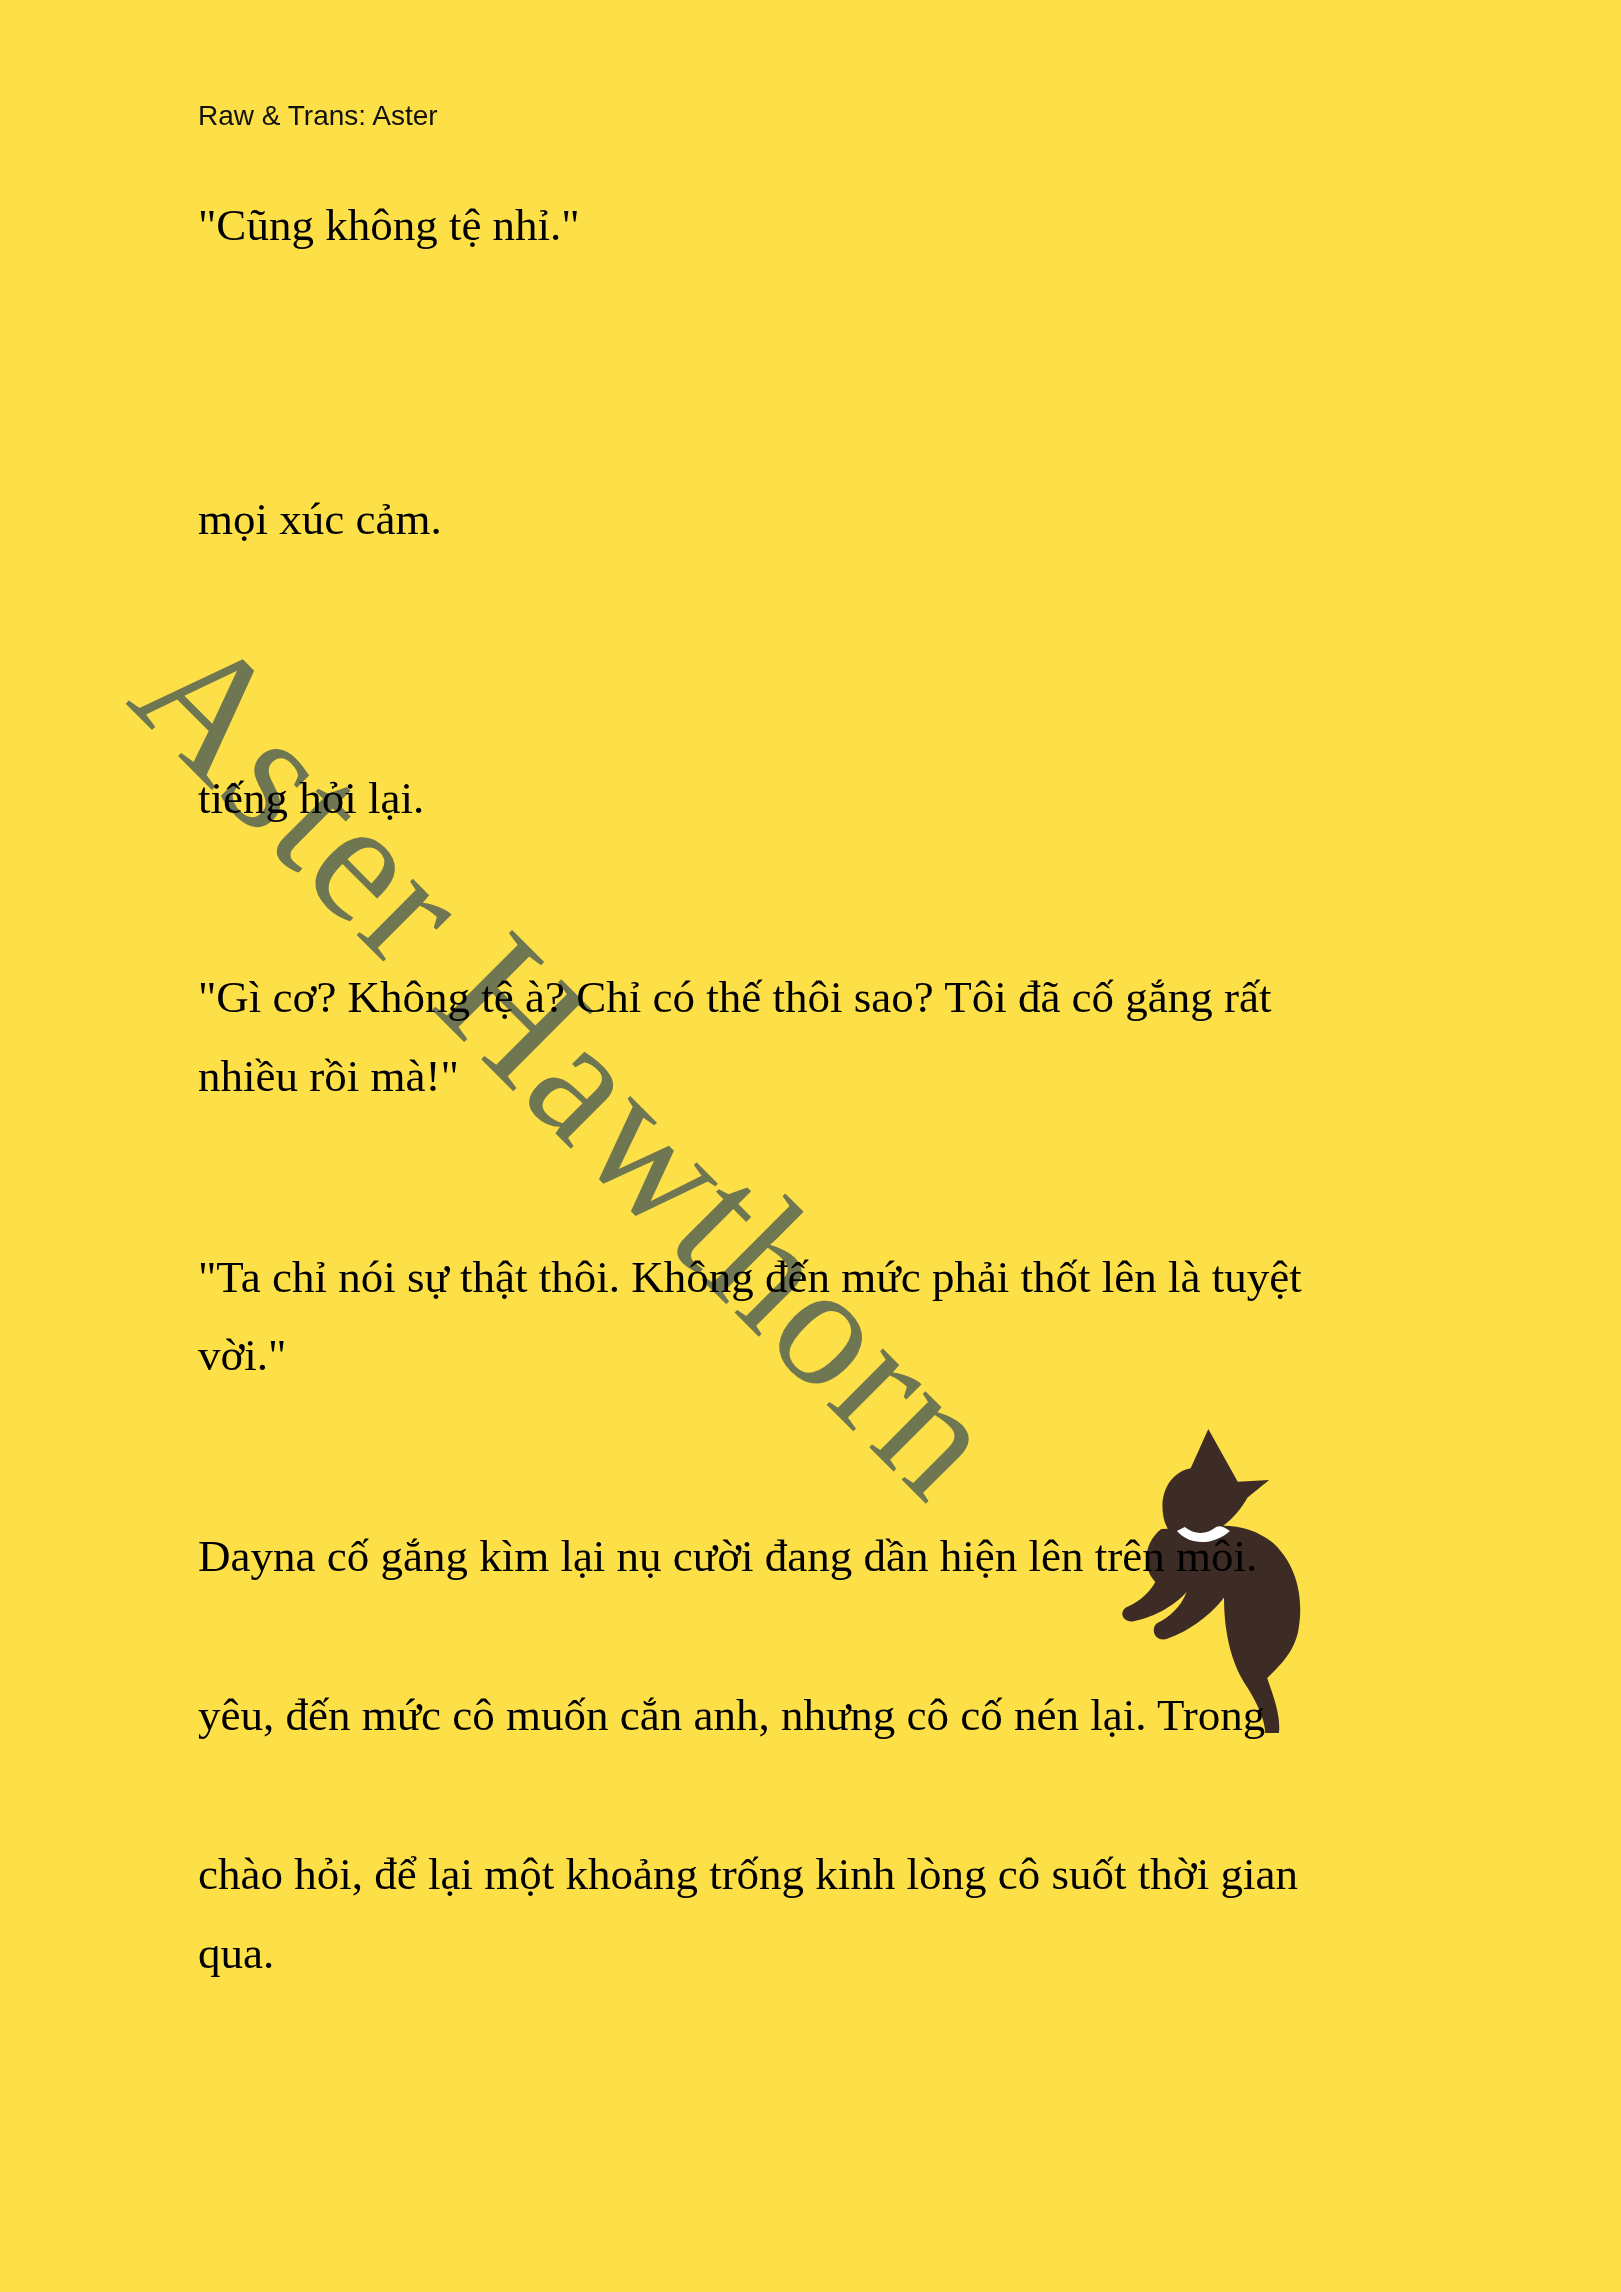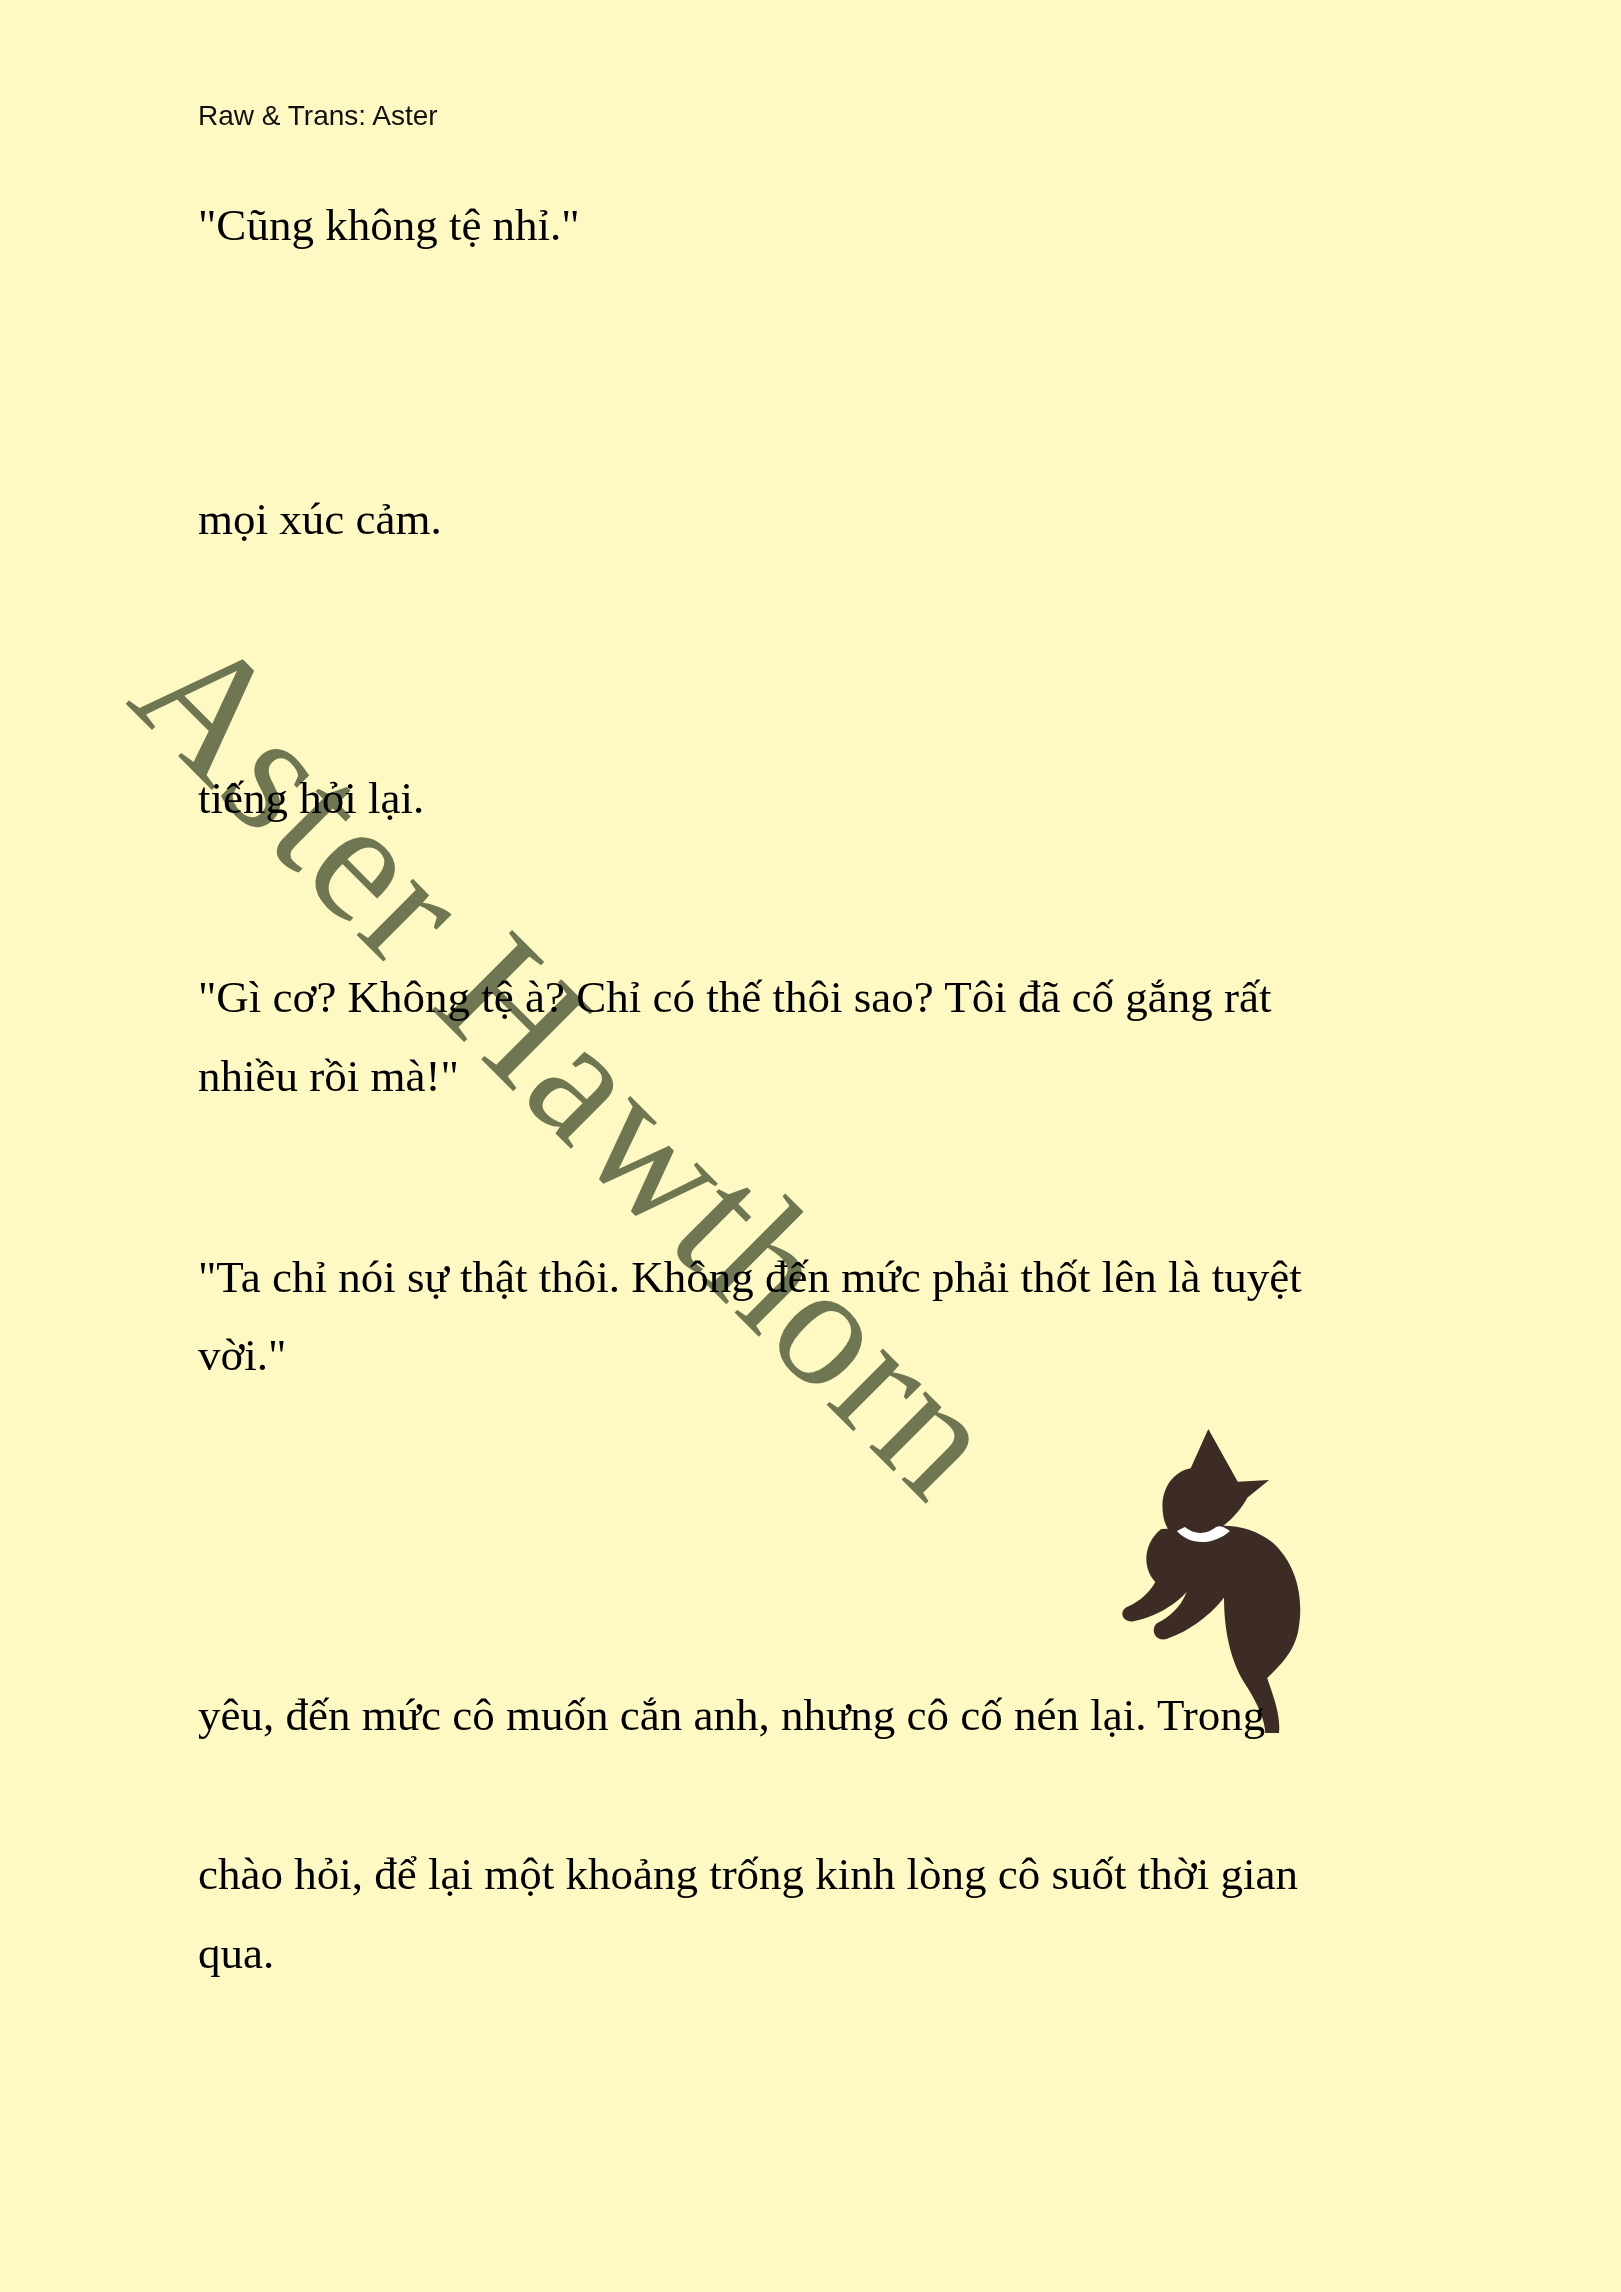--- a/index.html
+++ b/index.html
@@ -11,21 +11,21 @@
       width: 1621px;
       height: 2293px;
       position: relative;
       overflow: hidden;
     }
     .page {
       position: absolute;
       left: 0; top: 0;
       width: 1621px;
       height: 2293px;
-      background: #fef9c3;
+      background: #fde047;
     }
     .header {
       position: absolute;
       left: 198px;
       top: 98px;
       font-family: "Liberation Sans", sans-serif;
       font-size: 28px;
       line-height: 35px;
       color: #111111;
       z-index: 3;
@@ -89,18 +89,19 @@
   <div class="line" style="top:490px">mọi xúc cảm.</div>
 
   <div class="line" style="top:769px">tiếng hỏi lại.</div>
 
   <div class="line" style="top:968px">"Gì cơ? Không tệ à? Chỉ có thế thôi sao? Tôi đã cố gắng rất</div>
   <div class="line" style="top:1047px">nhiều rồi mà!"</div>
 
   <div class="line" style="top:1248px">"Ta chỉ nói sự thật thôi. Không đến mức phải thốt lên là tuyệt</div>
   <div class="line" style="top:1326px">vời."</div>
 
+  <div class="line" style="top:1527px">Dayna cố gắng kìm lại nụ cười đang dần hiện lên trên môi.</div>
   <div class="line" style="top:1686px">yêu, đến mức cô muốn cắn anh, nhưng cô cố nén lại. Trong</div>
   <div class="line" style="top:1845px">chào hỏi, để lại một khoảng trống kinh lòng cô suốt thời gian</div>
   <div class="line" style="top:1924px">qua.</div>
 
 </div>
 
 
 </body></html>

